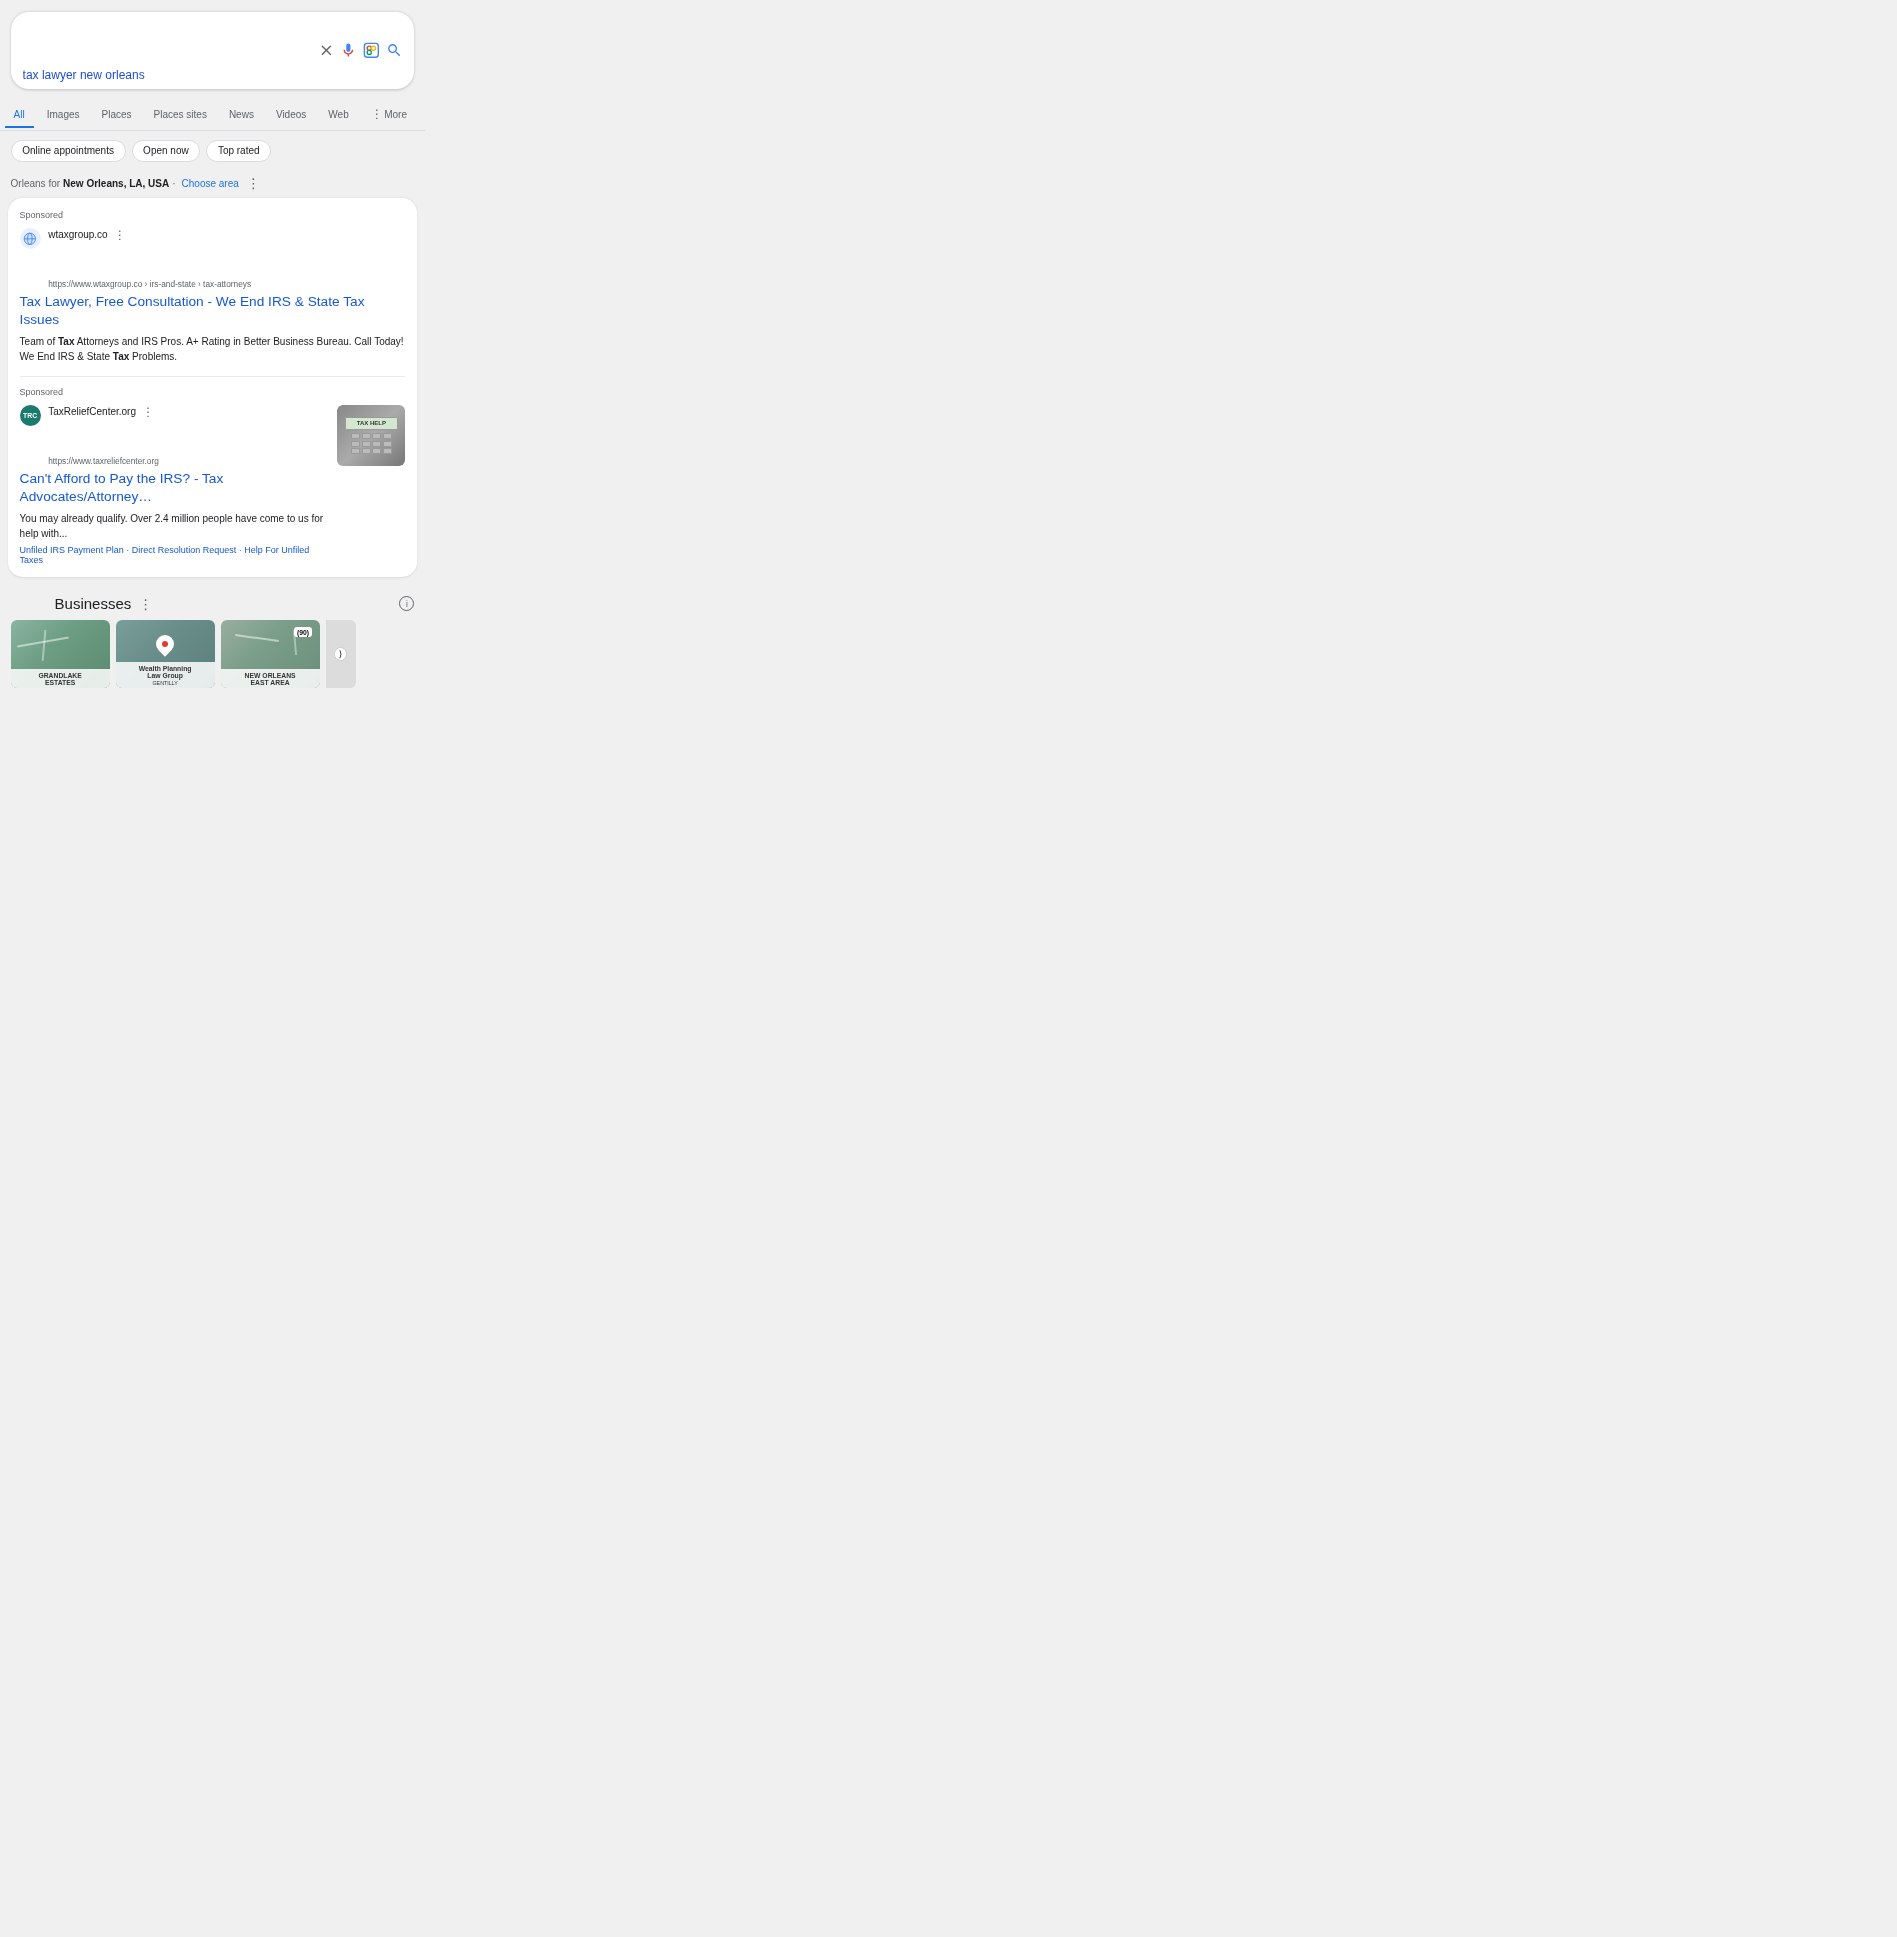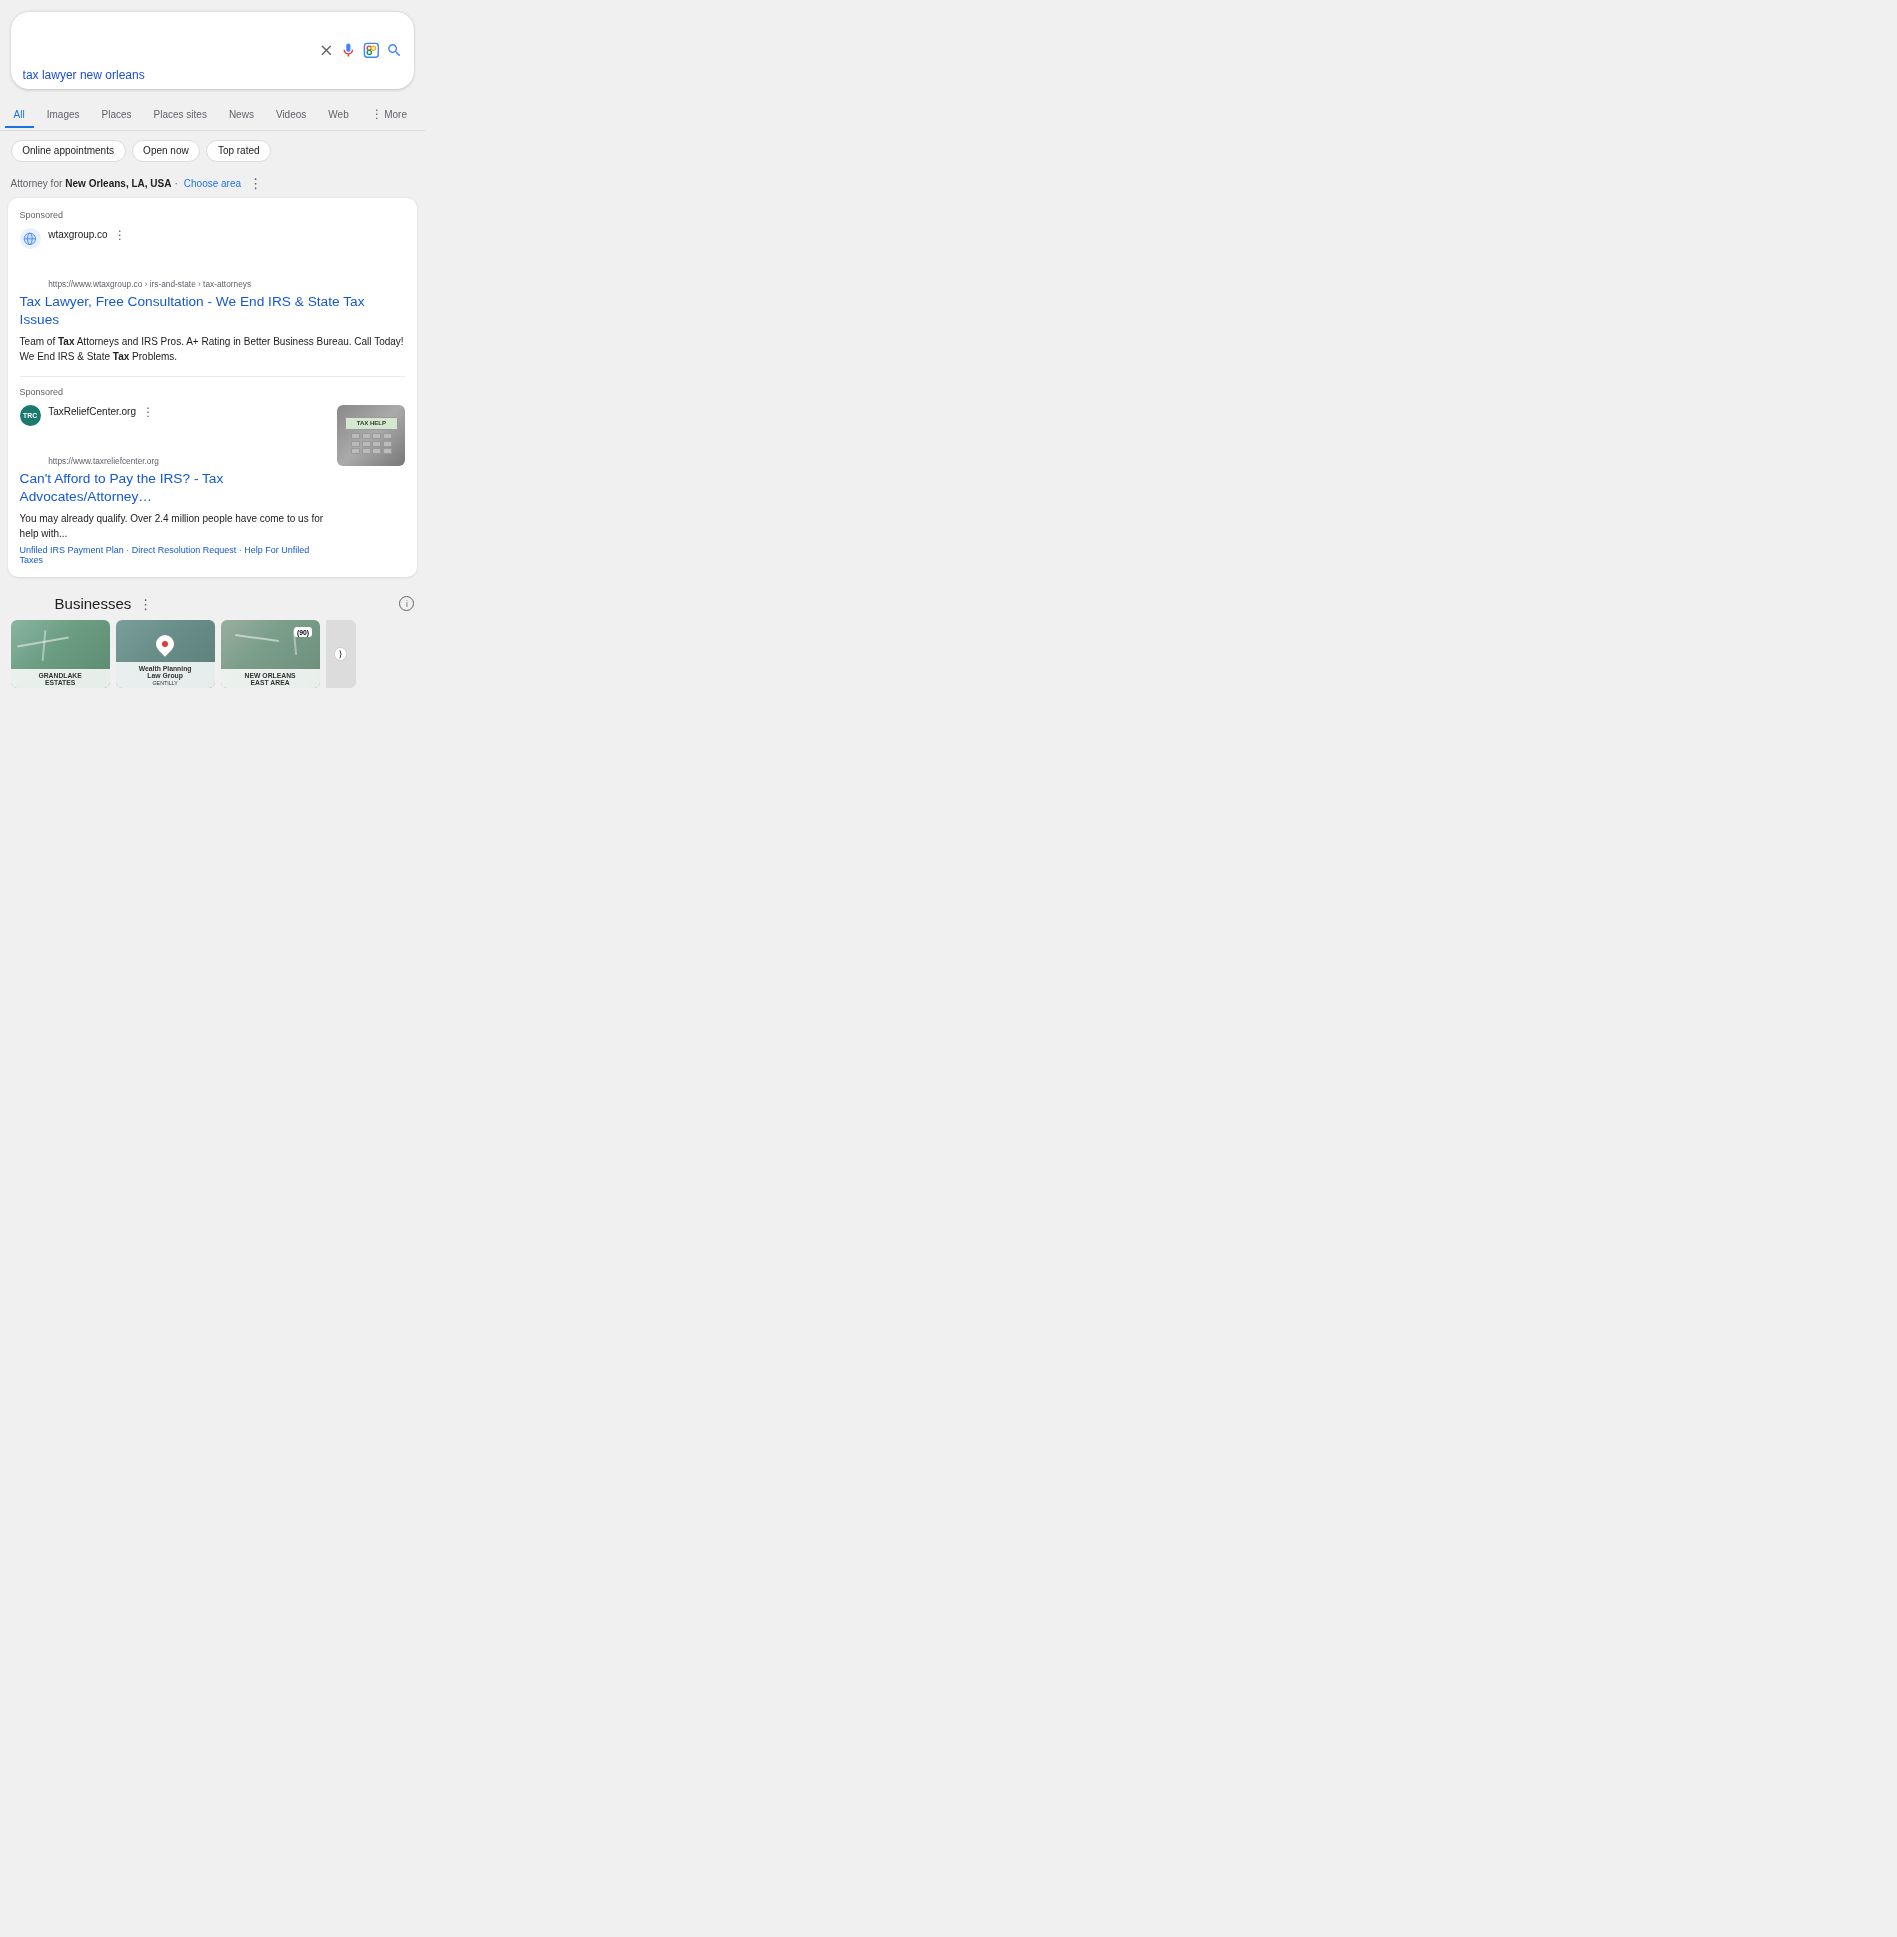--- a/index.html
+++ b/index.html
@@ -125,21 +125,21 @@
       cursor: pointer;
       color: #5f6368;
       font-size: 13.7px;
       line-height: 1;
     }
 
     
     .sponsored-card {
       background: white;
       margin: 0 7.6px 9px 7.6px;
-      border-radius: 10px;
+      border-radius: 15px;
       padding: 12px;
       box-shadow: 0 0.8px 2.3px rgba(0,0,0,0.1);
     }
     .sponsored-label {
       font-size: 9px;
       color: #5f6368;
       margin-bottom: 7.6px;
     }
     .ad-item {
       margin-bottom: 12px;
@@ -404,21 +404,21 @@
   <div class="nav-tools">Tools</div>
 </div>
 
 <div class="filter-chips">
   <div class="chip">Online appointments</div>
   <div class="chip">Open now</div>
   <div class="chip">Top rated</div>
 </div>
 
 <div class="results-header">
-  <span>Attorney for</span>
+  <span>Orleans for</span>
   <span class="location-bold">New Orleans, LA, USA</span>
   <span style="color:#5f6368;">·</span>
   <span class="choose-area">Choose area</span>
   <span class="dots-btn">⋮</span>
 </div>
 
 <div class="sponsored-card">
 
   <div class="ad-item">
     <div class="sponsored-label">Sponsored</div>

